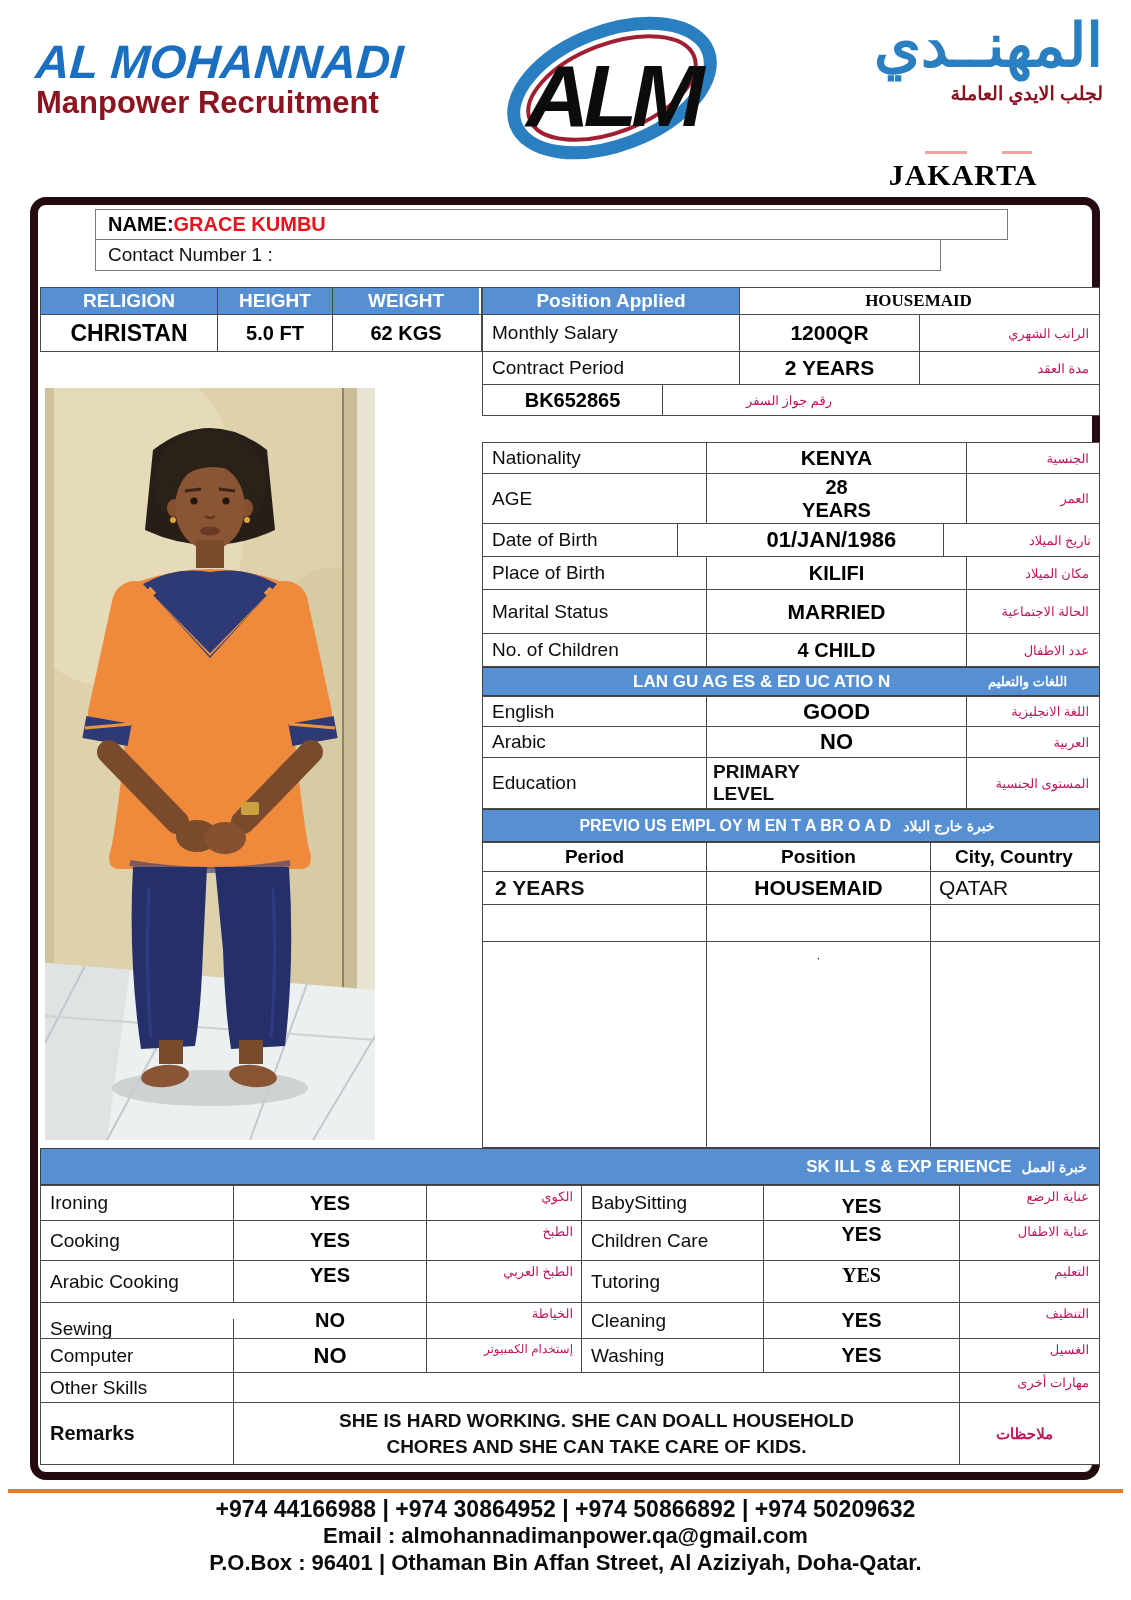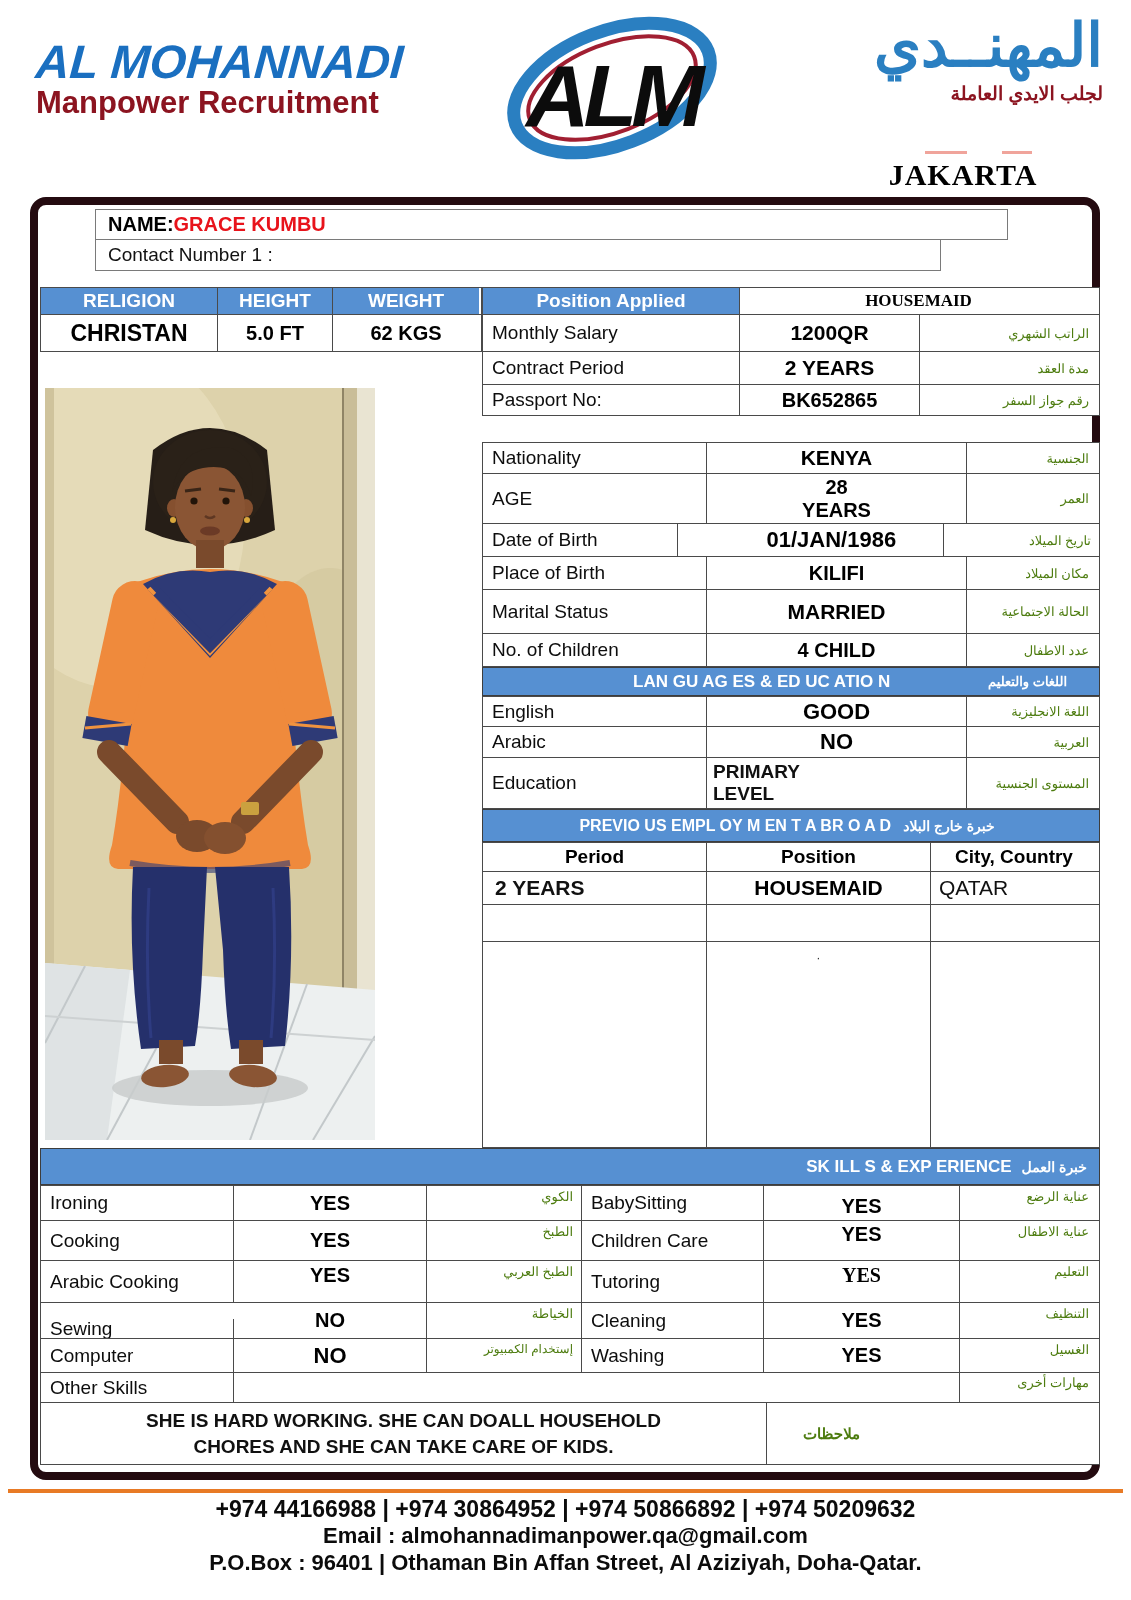--- a/index.html
+++ b/index.html
@@ -16,21 +16,21 @@
   
   .mainbox{left:30px;top:197px;width:1070px;height:1283px;border:8px solid #240b10;border-radius:16px;box-sizing:border-box;background:#fff;}
   
   .t-row{position:absolute;display:flex;box-sizing:border-box;background:#fff;
          border-left:1.5px solid #4a4a4a;border-right:1.5px solid #4a4a4a;border-bottom:1.5px solid #4a4a4a;}
   .t-row.first{border-top:1.5px solid #4a4a4a;}
   .t-c{box-sizing:border-box;border-right:1.5px solid #4a4a4a;display:flex;align-items:center;overflow:hidden;}
   .t-c:last-child{border-right:none;}
   .lab{padding-left:9px;font-size:19px;color:#0d0d0d;}
   .val{justify-content:center;font-weight:bold;font-size:20px;color:#000;text-align:center;}
-  .ar{direction:rtl;padding-right:8px;font-size:13px;color:#4d7c0f;}
+  .ar{direction:rtl;padding-right:8px;font-size:13px;color:#be185d;}
   .blue{background:#5690d2;color:#fff;font-weight:bold;}
   .bluebar{position:absolute;box-sizing:border-box;background:#5690d2;color:#fff;font-weight:bold;
            display:flex;align-items:center;font-size:17px;border:1.5px solid #3d3d3d;}
   .serif{font-family:"Liberation Serif",serif;}
   .stack{display:flex;flex-direction:column;justify-content:center;line-height:1.15;}
   .namebox{border:1.5px solid #7a7a7a;display:flex;align-items:center;box-sizing:border-box;background:#fff;padding-left:12px;}
   .footer-line{left:0;width:1131px;text-align:center;font-weight:bold;color:#0b0b0b;}
 </style>
 </head>
 <body>
@@ -148,21 +148,20 @@
     <div class="t-c lab" style="width:257px;">Monthly Salary</div>
     <div class="t-c val" style="width:180px;font-size:21px;">1200QR</div>
     <div class="t-c ar" style="width:177px;">الراتب الشهري</div>
   </div>
   <div class="t-row" style="left:482px;top:352px;width:618px;height:33px;">
     <div class="t-c lab" style="width:257px;">Contract Period</div>
     <div class="t-c val" style="width:180px;font-size:21px;">2 YEARS</div>
     <div class="t-c ar" style="width:177px;">مدة العقد</div>
   </div>
   <div class="t-row" style="left:482px;top:385px;width:618px;height:31px;">
-    <div class="t-c lab" style="width:257px;">Passport No:</div>
     <div class="t-c val" style="width:180px;">BK652865</div>
     <div class="t-c ar" style="width:177px;">رقم جواز السفر</div>
   </div>
 
   <div class="bluebar" style="left:482px;top:416px;width:618px;height:26px;justify-content:space-between;padding:0 42px 0 110px;margin-top:44px;">
     <span>DET AILS OF APPL IC AT IO N</span>
     <span class="ar" style="font-size:13px;color:#fff;">تفاصيل الطلب</span>
   </div>
   <div class="t-row first" style="left:482px;top:442px;width:618px;height:32px;">
     <div class="t-c lab" style="width:224px;">Nationality</div>
@@ -290,20 +289,21 @@
     <div class="t-c lab" style="width:182px;">Washing</div>
     <div class="t-c val" style="width:196px;">YES</div>
     <div class="t-c ar" style="width:137px;align-items:flex-start;padding-top:3px;">الغسيل</div>
   </div>
   <div class="t-row" style="left:40px;top:1373px;width:1060px;height:30px;">
     <div class="t-c lab" style="width:193px;">Other Skills</div>
     <div class="t-c" style="width:726px;"></div>
     <div class="t-c ar" style="width:137px;align-items:flex-start;padding-top:2px;">مهارات أخرى</div>
   </div>
   <div class="t-row" style="left:40px;top:1403px;width:1060px;height:62px;">
+    <div class="t-c lab" style="width:193px;font-weight:bold;font-size:20px;">Remarks</div>
     <div class="t-c" style="width:726px;justify-content:center;text-align:center;font-weight:bold;font-size:19px;line-height:1.35;padding:0 70px;">SHE IS HARD WORKING. SHE CAN DOALL HOUSEHOLD CHORES AND SHE CAN TAKE CARE OF KIDS.</div>
     <div class="t-c ar" style="width:137px;font-weight:bold;font-size:15px;justify-content:center;">ملاحظات</div>
   </div>
 
   <div class="abs" style="left:8px;top:1489px;width:1115px;height:4px;background:#e87a25;"></div>
   <div class="abs footer-line" style="top:1496px;font-size:23px;">+974 44166988 | +974 30864952 | +974 50866892 | +974 50209632</div>
   <div class="abs footer-line" style="top:1523px;font-size:22px;">Email : almohannadimanpower.qa@gmail.com</div>
   <div class="abs footer-line" style="top:1550px;font-size:22px;">P.O.Box : 96401 | Othaman Bin Affan Street, Al Aziziyah, Doha-Qatar.</div>
 
 </div>

